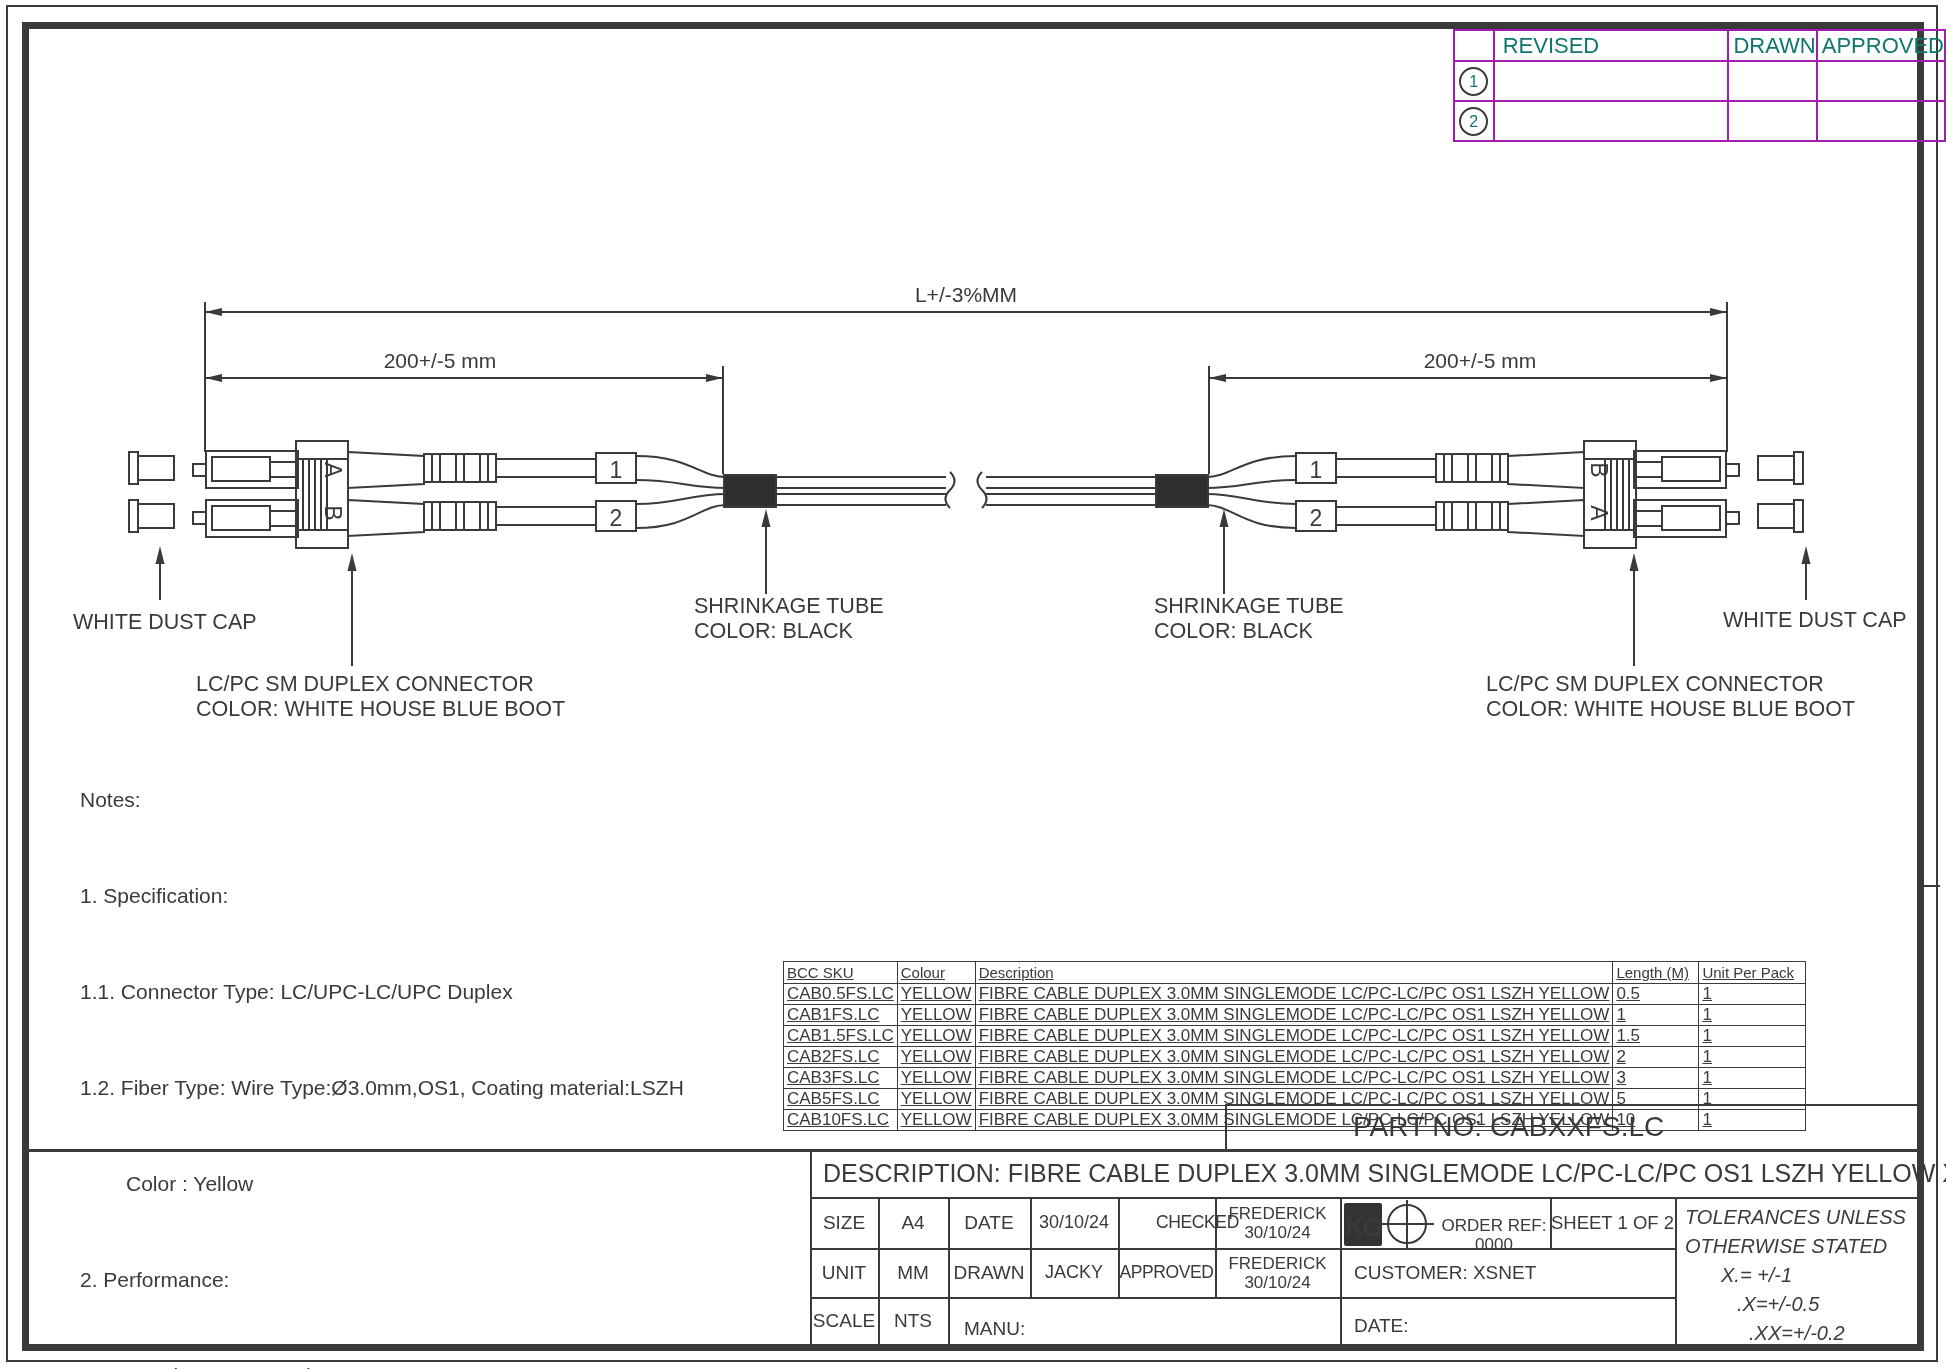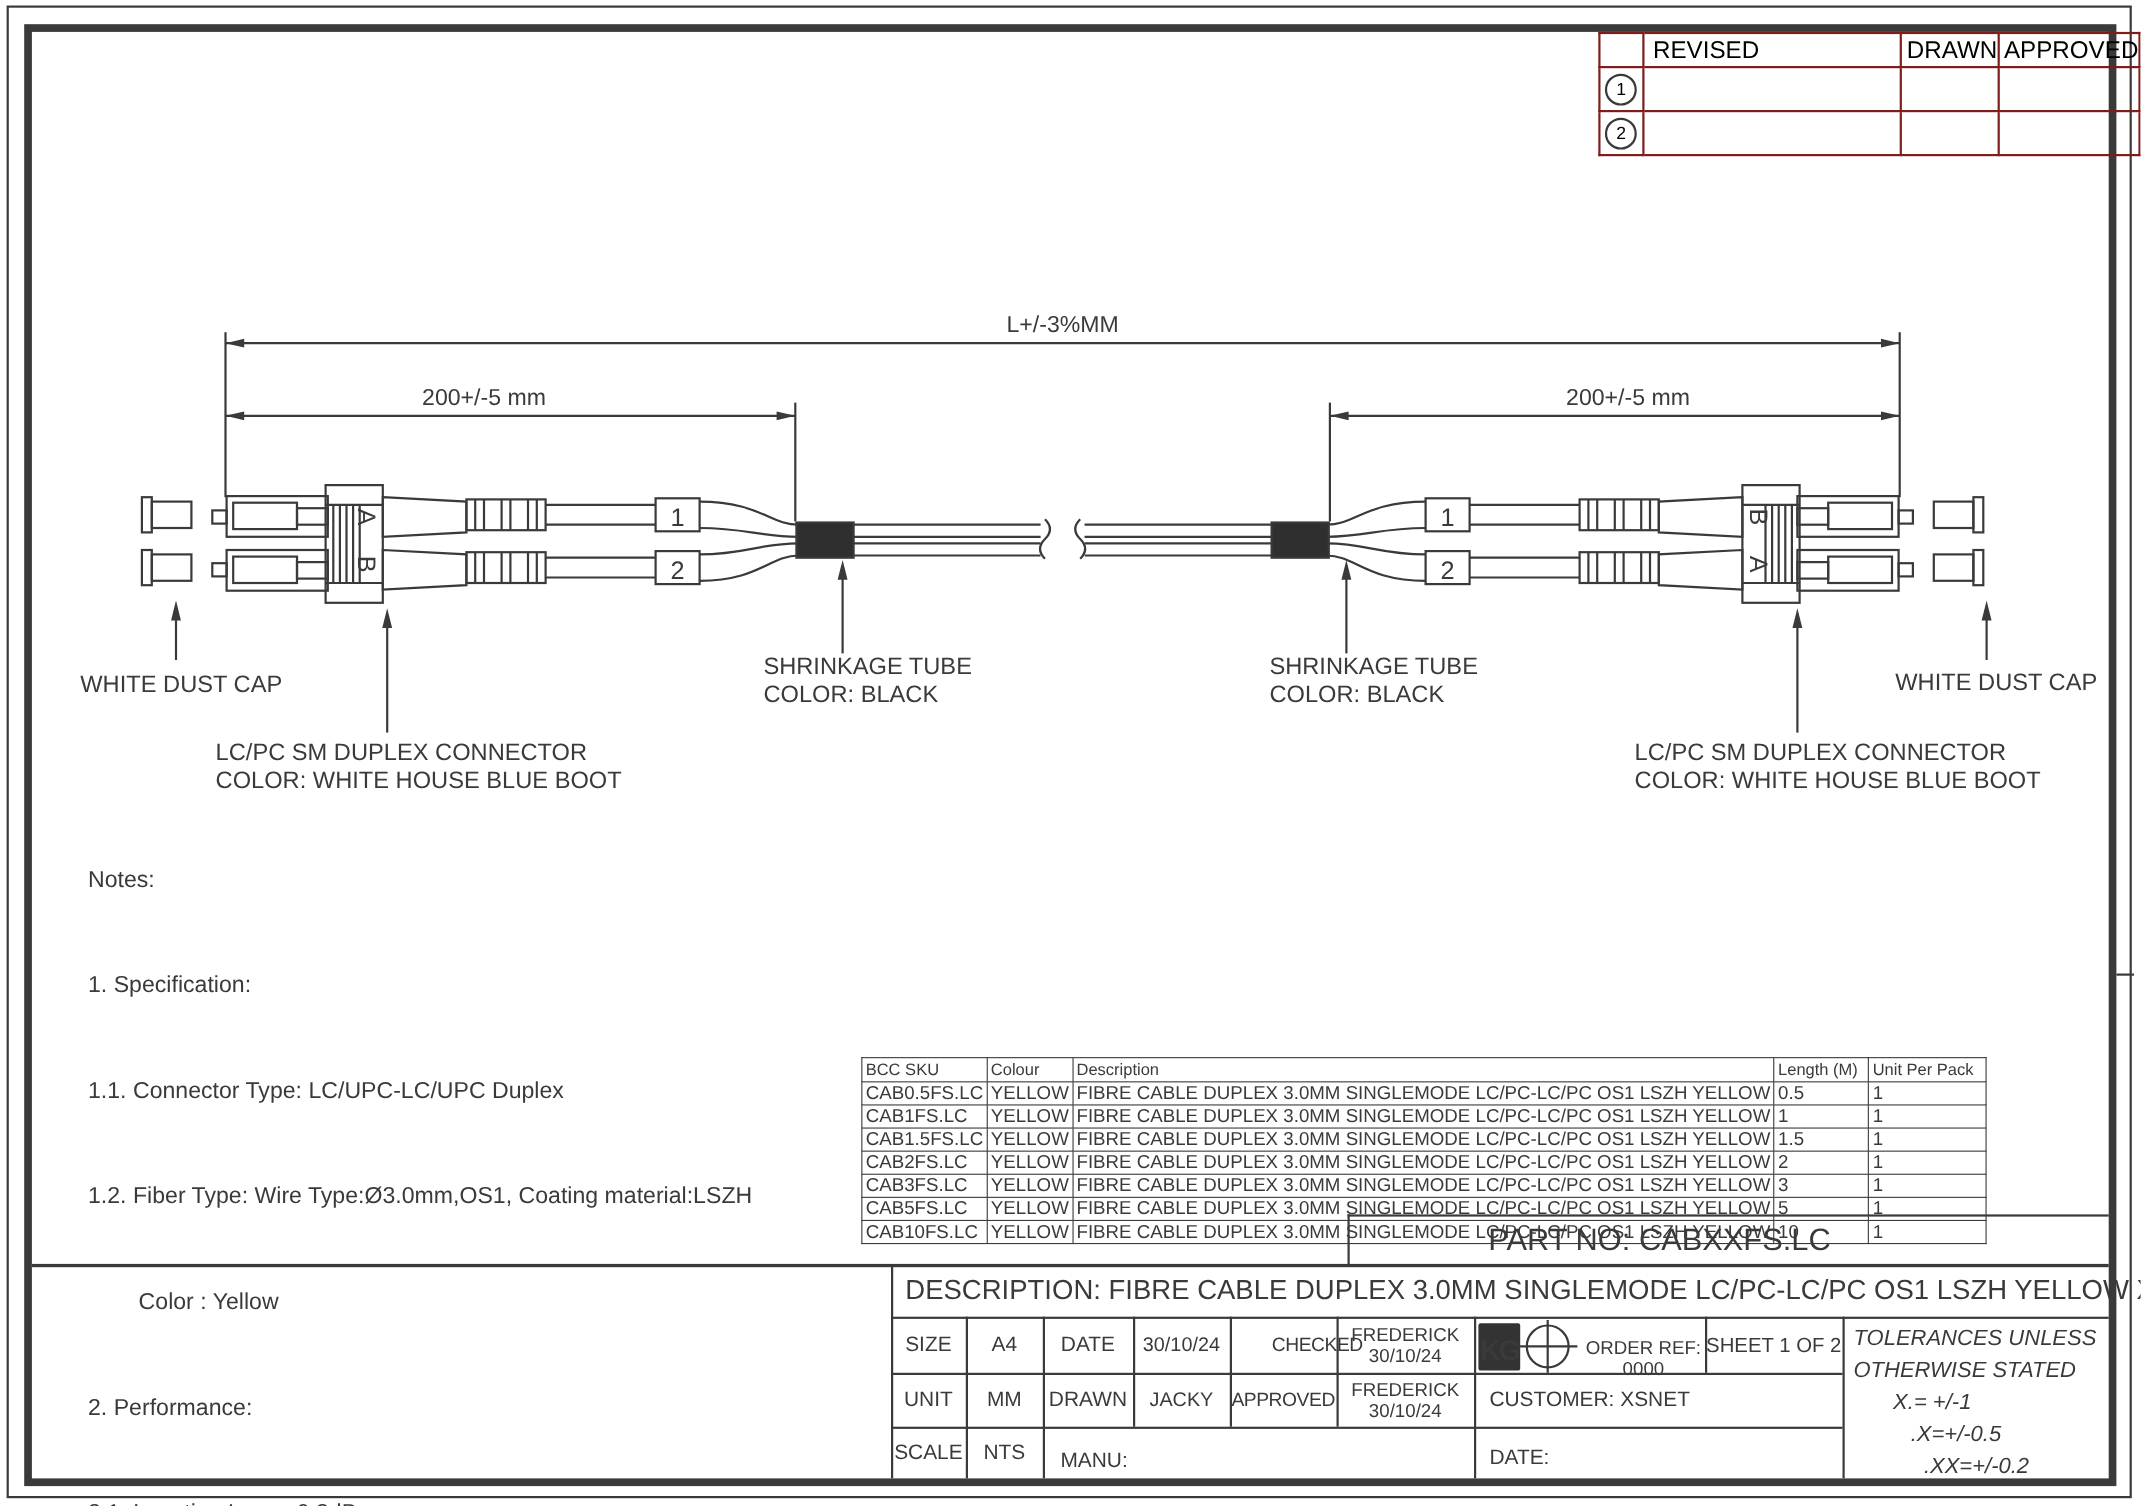--- a/index.html
+++ b/index.html
@@ -3,29 +3,29 @@
 <meta charset="utf-8">
 <style>
   html,body{margin:0;padding:0;background:#fff;}
   body{width:1946px;height:1369px;position:relative;font-family:"Liberation Sans",sans-serif;color:#3a3a3a;}
   .border-outer{position:absolute;left:6px;top:5px;width:1932px;height:1357px;border:2px solid #3a3a3a;box-sizing:border-box;}
   .border-inner{position:absolute;left:22px;top:22px;width:1902px;height:1329px;border:7px solid #3a3a3a;box-sizing:border-box;}
   .line{position:absolute;background:#3a3a3a;}
   svg text{font-family:"Liberation Sans",sans-serif;fill:#3a3a3a;}
   
   .rev-table{position:absolute;left:1453px;top:29px;border-collapse:collapse;table-layout:fixed;}
-  .rev-table td{border:2px solid #7f1d1d;padding:0;font-size:22px;color:#000000;vertical-align:middle;}
+  .rev-table td{border:2px solid #a21caf;padding:0;font-size:22px;color:#0f766e;vertical-align:middle;}
   .rev-table .hdr{padding-left:8px;height:29px;}
   .rev-table .num{text-align:center;height:38px;}
   .circ{display:inline-block;width:25px;height:25px;border:2px solid #3a3a3a;border-radius:50%;font-size:16px;line-height:25px;text-align:center;}
   
   .notes{position:absolute;left:80px;top:720px;font-size:21px;line-height:32px;white-space:pre;}
   .notes .indent{padding-left:46px;}
   
-  .sku-table{position:absolute;left:783px;top:961px;border-collapse:collapse;table-layout:fixed;}
+  .sku-table{position:absolute;left:783px;top:961px;border-collapse:collapse;table-layout:fixed;text-decoration:underline;}
   .sku-table td,.sku-table th{border:1.5px solid #3a3a3a;font-size:17px;font-weight:normal;text-align:left;padding:0 3px;height:18px;color:#3a3a3a;white-space:nowrap;overflow:hidden;}
   .sku-table th{height:21px;font-size:15px;}
   .sku-table .r{margin-top:12px;}
   
   .cell{position:absolute;display:flex;align-items:center;justify-content:center;box-sizing:border-box;font-size:19px;}
   .cell.left{justify-content:flex-start;}
   .two-line{flex-direction:column;line-height:19px;font-size:17px;}
   .tol{position:absolute;left:1675px;top:1197px;width:242px;height:147px;font-style:italic;font-size:20px;line-height:29px;padding-top:6px;box-sizing:border-box;}
   .tol div{padding-left:10px;white-space:nowrap;}
   .tol .t2{padding-left:46px;}

